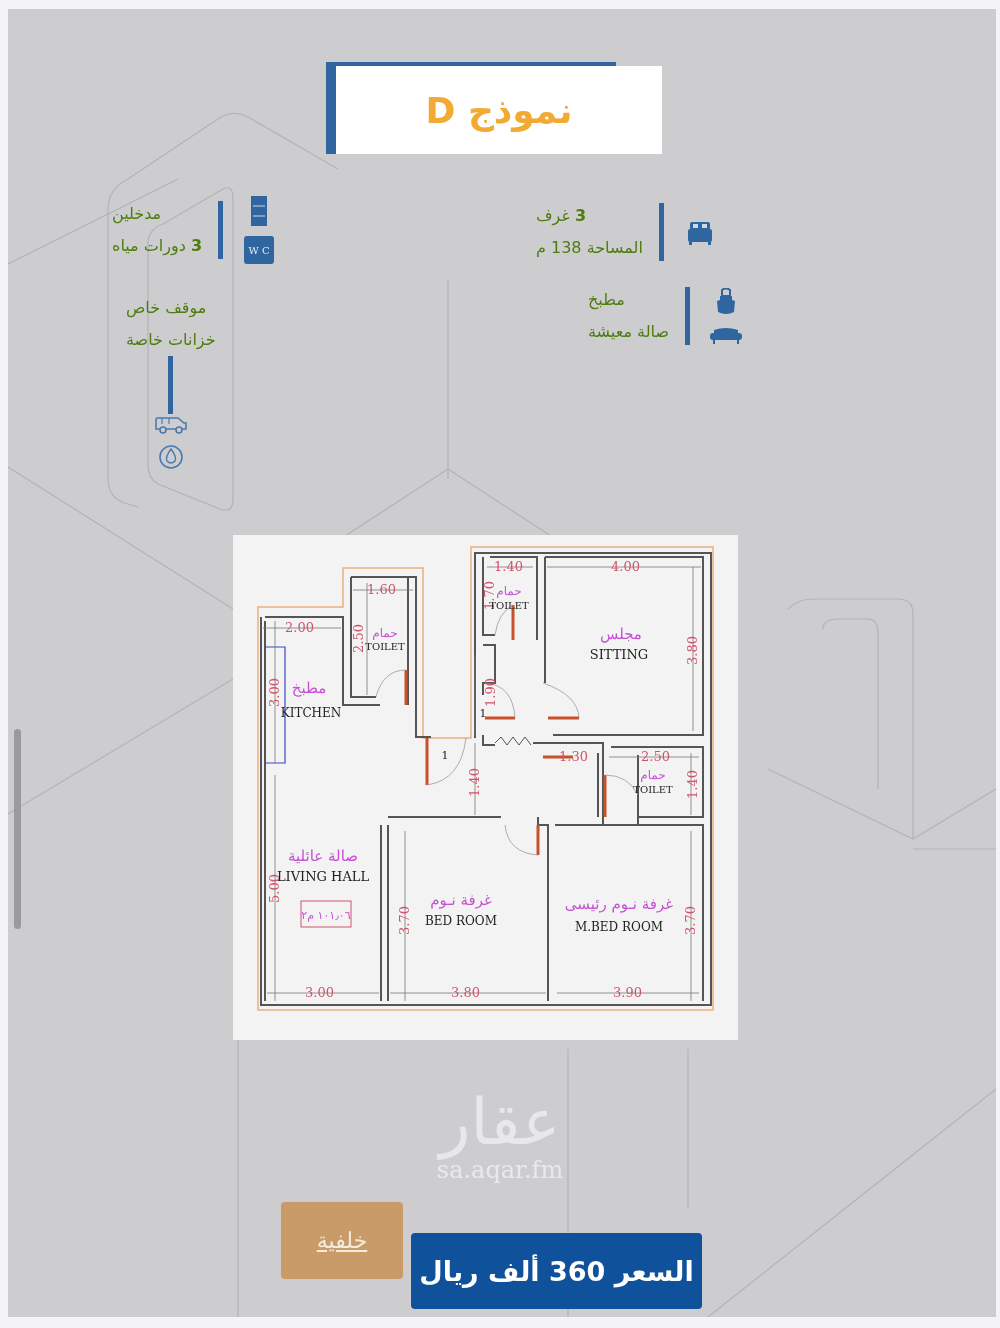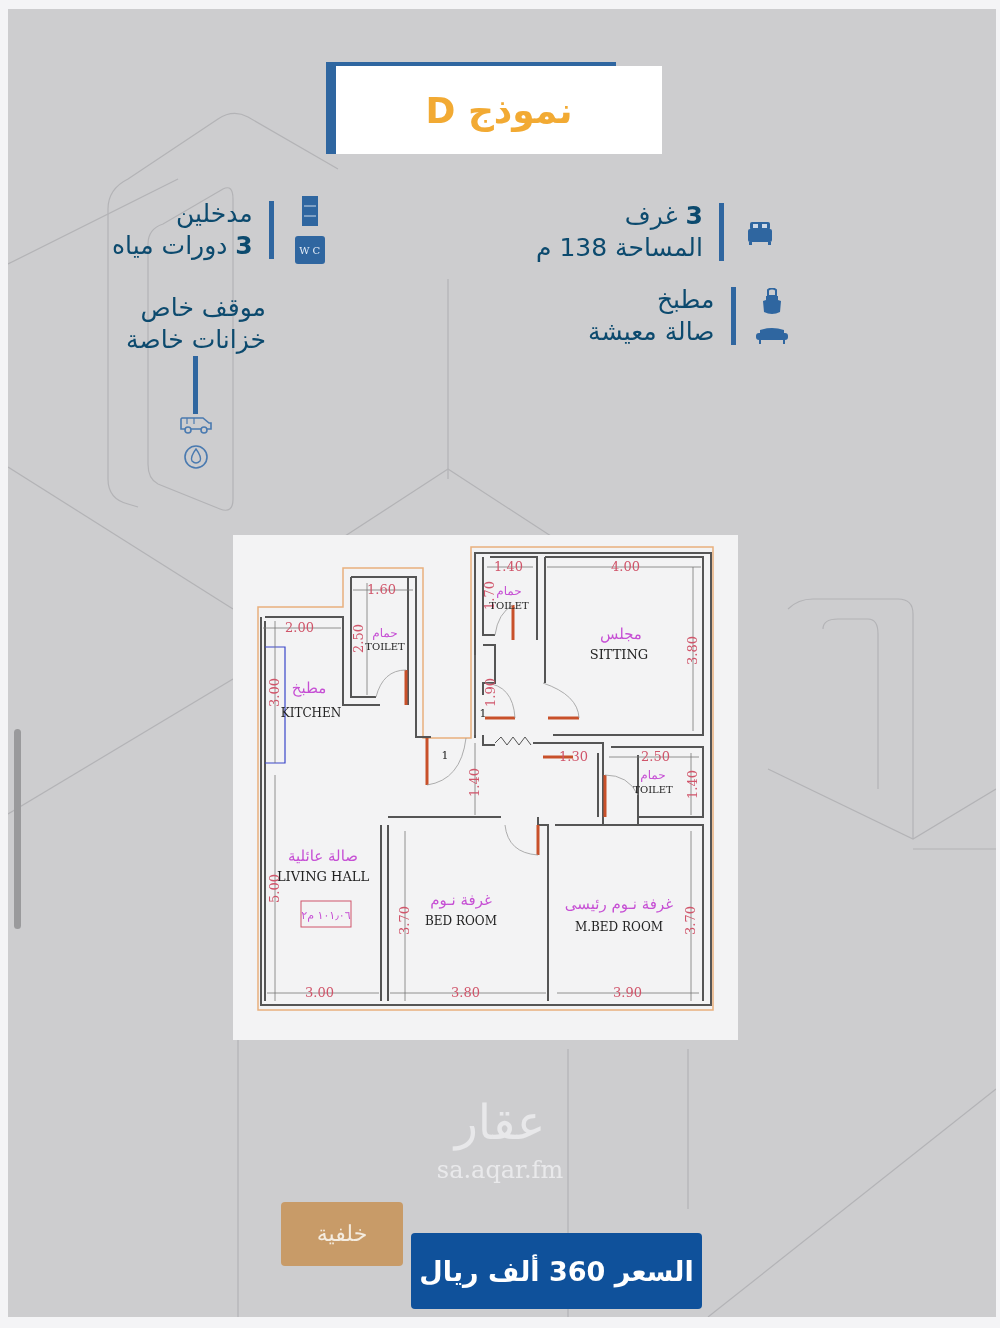--- a/index.html
+++ b/index.html
@@ -6,33 +6,33 @@
   body { width:1000px; height:1328px; background:#f4f4f6; position:relative; overflow:hidden; font-family:"DejaVu Sans", sans-serif; }
   .page { position:absolute; left:8px; top:9px; width:988px; height:1308px; background:#cdcdcf; overflow:hidden; }
   .bg-lines { position:absolute; left:0; top:0; width:988px; height:1308px; }
   .scrollbar { position:absolute; left:6px; top:720px; width:7px; height:200px; background:#9a9a9c; border-radius:4px; }
 
   .title-shadow { position:absolute; left:326px; top:62px; width:290px; height:92px; background:#2f66a0; }
   .title-box { position:absolute; left:336px; top:66px; width:326px; height:88px; background:#ffffff; display:flex; align-items:center; justify-content:center; }
   .title-text { direction:rtl; font-family:"DejaVu Sans", sans-serif; font-weight:bold; font-size:36px; color:#f2aa33; }
 
   .feature { position:absolute; display:flex; flex-direction:row; align-items:center; direction:ltr; }
-  .feat-text { text-align:right; direction:rtl; font-size:25px; line-height:32px; color:#0c4a6e; }
+  .feat-text { text-align:left; direction:rtl; font-size:16px; line-height:32px; color:#4d7c0f; }
   .feat-text b { font-weight:bold; }
   .feat-bar { width:5px; height:58px; background:#2f66a0; margin:0 16px 0 16px; }
   .feat-icons { display:flex; flex-direction:column; align-items:center; gap:10px; width:40px; }
 
   .plan { position:absolute; left:233px; top:535px; width:505px; height:505px; background:#f3f3f4; }
   .plan svg text { font-family:"DejaVu Serif", serif; }
 
   .watermark { position:absolute; left:420px; top:1090px; width:160px; text-align:center; color:#ededef; }
-  .wm-ar { font-size:48px; line-height:66px; font-family:Liberation Sans, sans-serif; direction:rtl; opacity:.85; }
+  .wm-ar { font-size:64px; line-height:66px; font-family:Liberation Serif, serif; direction:rtl; opacity:.85; }
   .wm-url { font-size:24px; font-family:"DejaVu Serif", serif; opacity:.9; }
 
-  .btn-bg { position:absolute; left:281px; top:1202px; width:122px; height:64px; background:#c89b68; border-radius:4px; border:none; display:flex; align-items:center; justify-content:center; color:#f4ece0; font-size:22px; direction:rtl; }
+  .btn-bg { position:absolute; left:281px; top:1202px; width:122px; height:77px; background:#c89b68; border-radius:4px; border:none; display:flex; align-items:center; justify-content:center; color:#f4ece0; font-size:22px; direction:rtl;text-decoration:underline; }
   .btn-price { position:absolute; left:411px; top:1202px; width:291px; height:76px; background:#0f519b; border-radius:4px; display:flex; align-items:center; justify-content:center; color:#ffffff; font-size:27px; font-weight:bold; direction:rtl;margin-top:31px; }
 </style>
 </head>
 <body>
 
 <div class="page">
   <svg class="bg-lines" viewBox="0 0 988 1308">
     <g fill="none" stroke="#b3b3b6" stroke-width="1.2">
       <path d="M100 200 L100 470 Q100 490 120 495 L130 498"></path>
       <path d="M100 200 Q100 180 120 170 L210 110 Q225 100 240 108 L330 160"></path>

